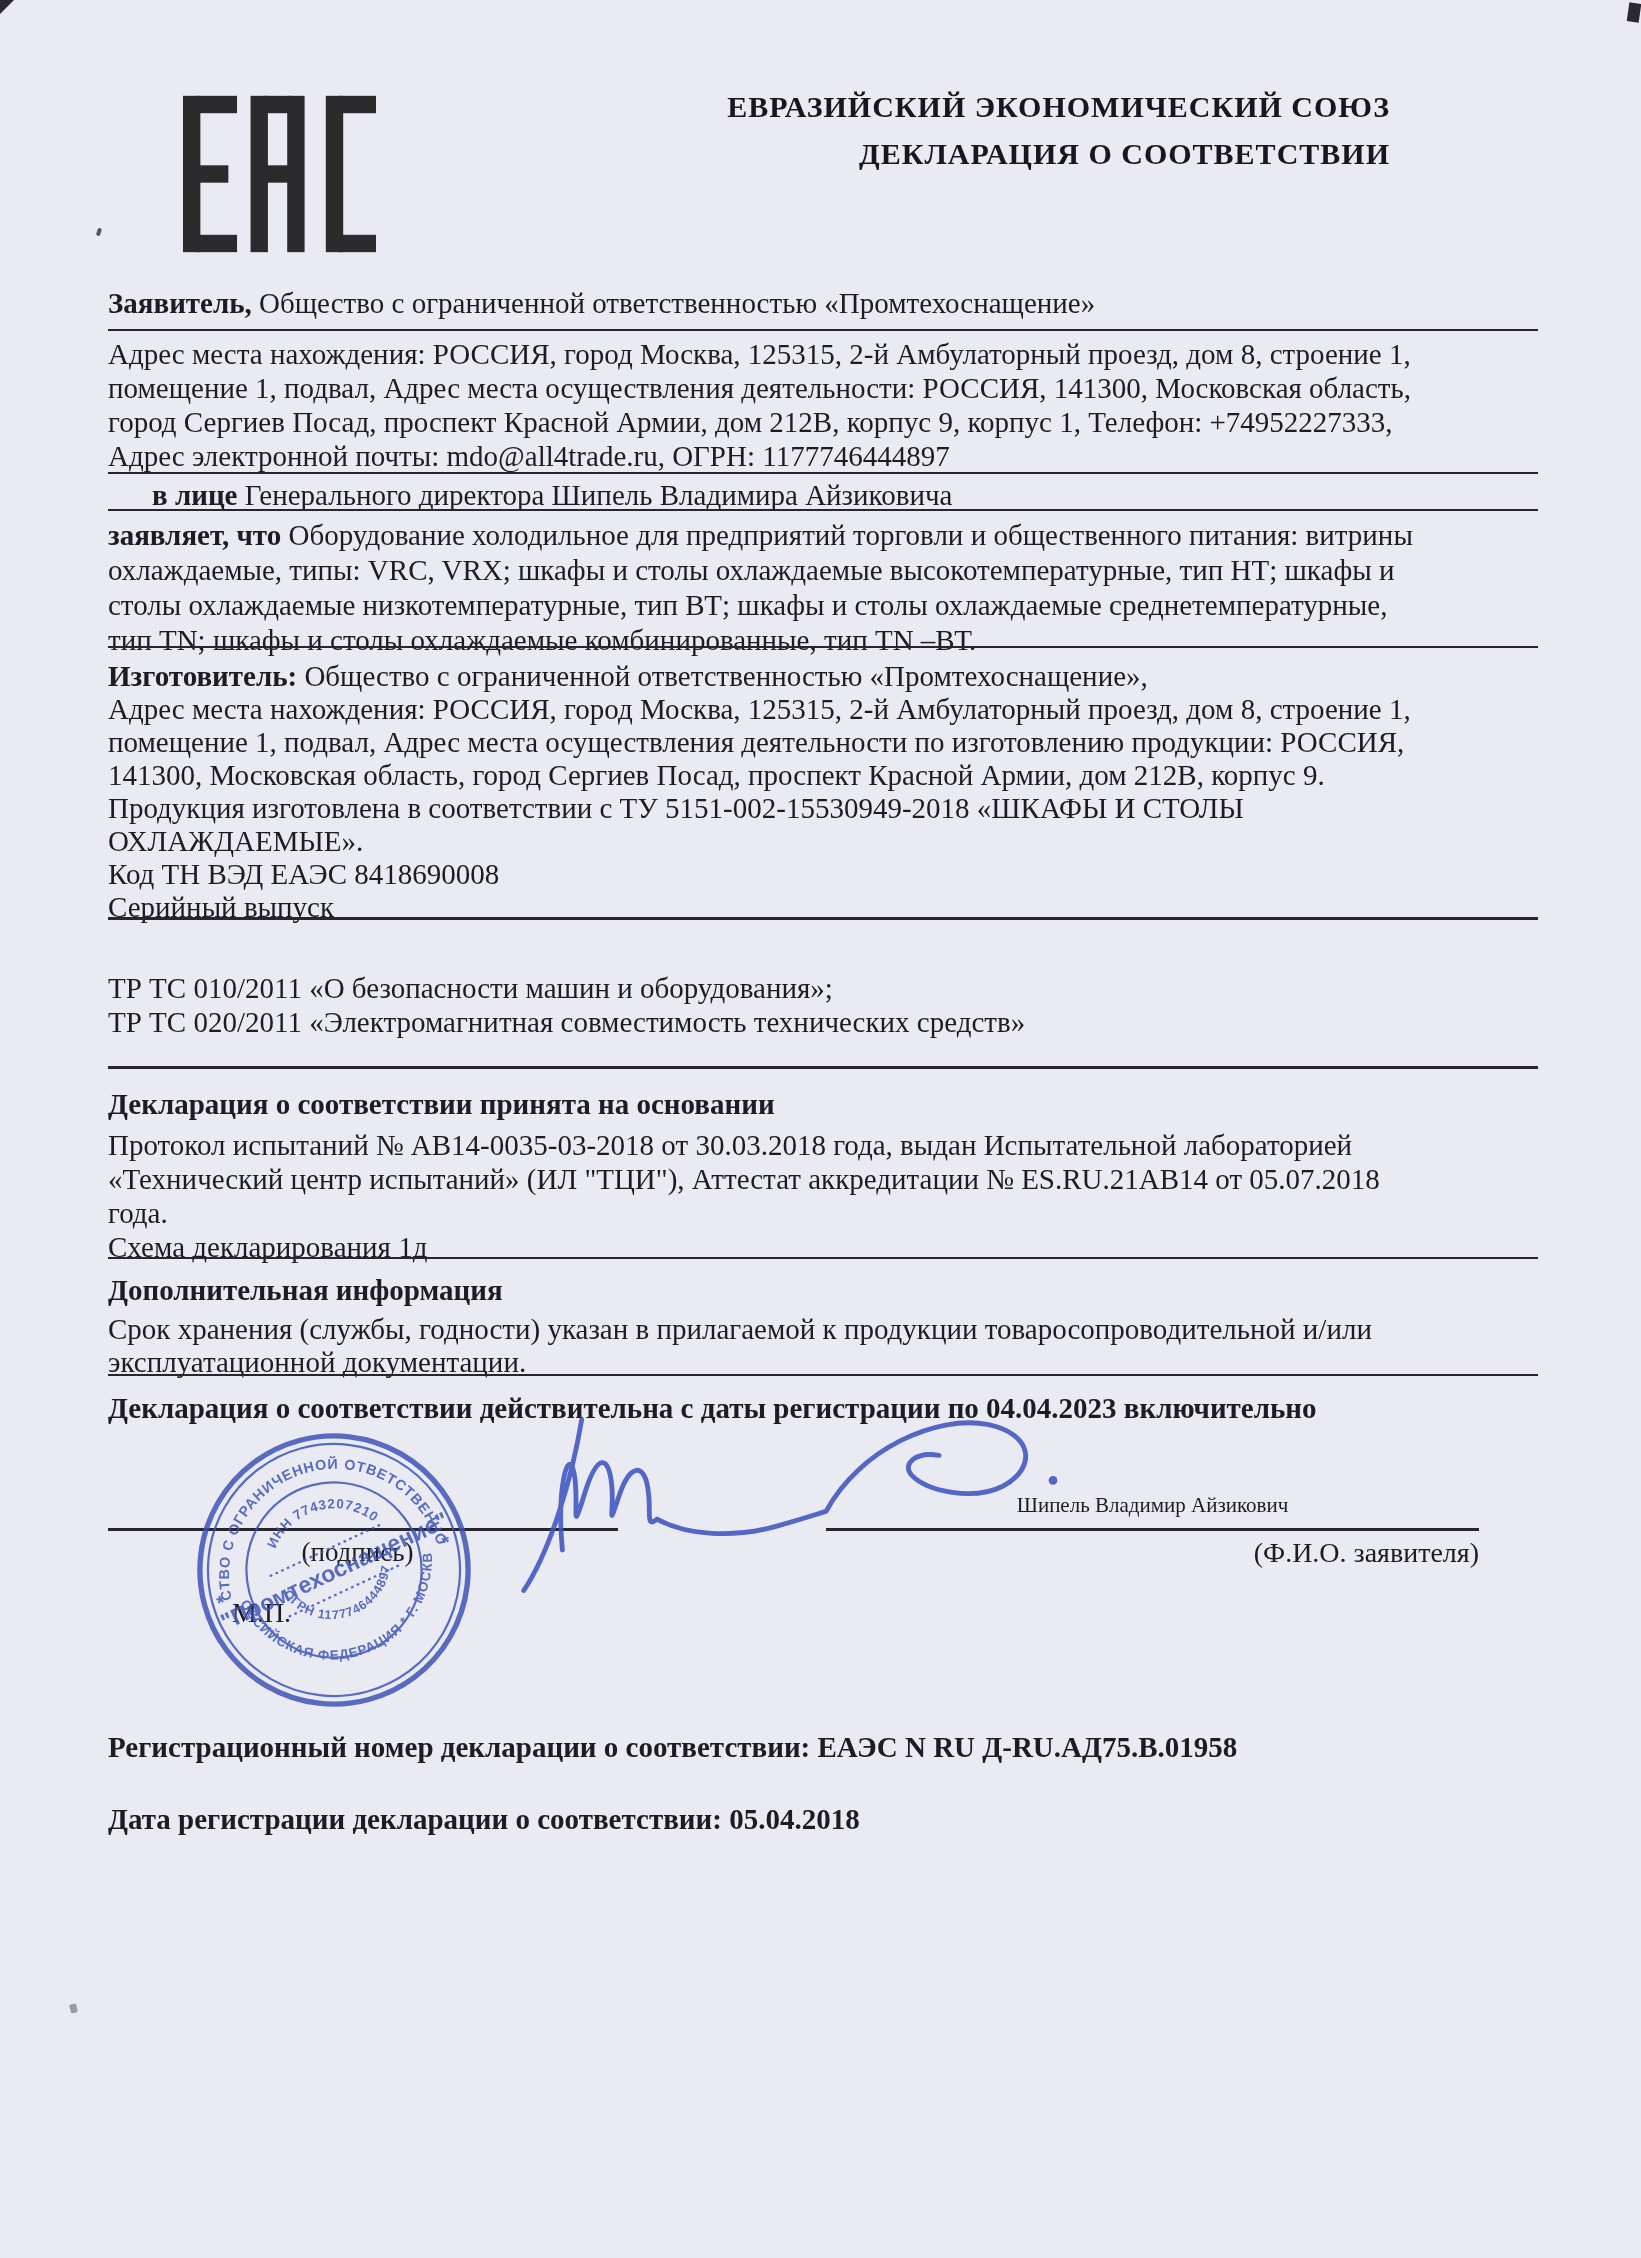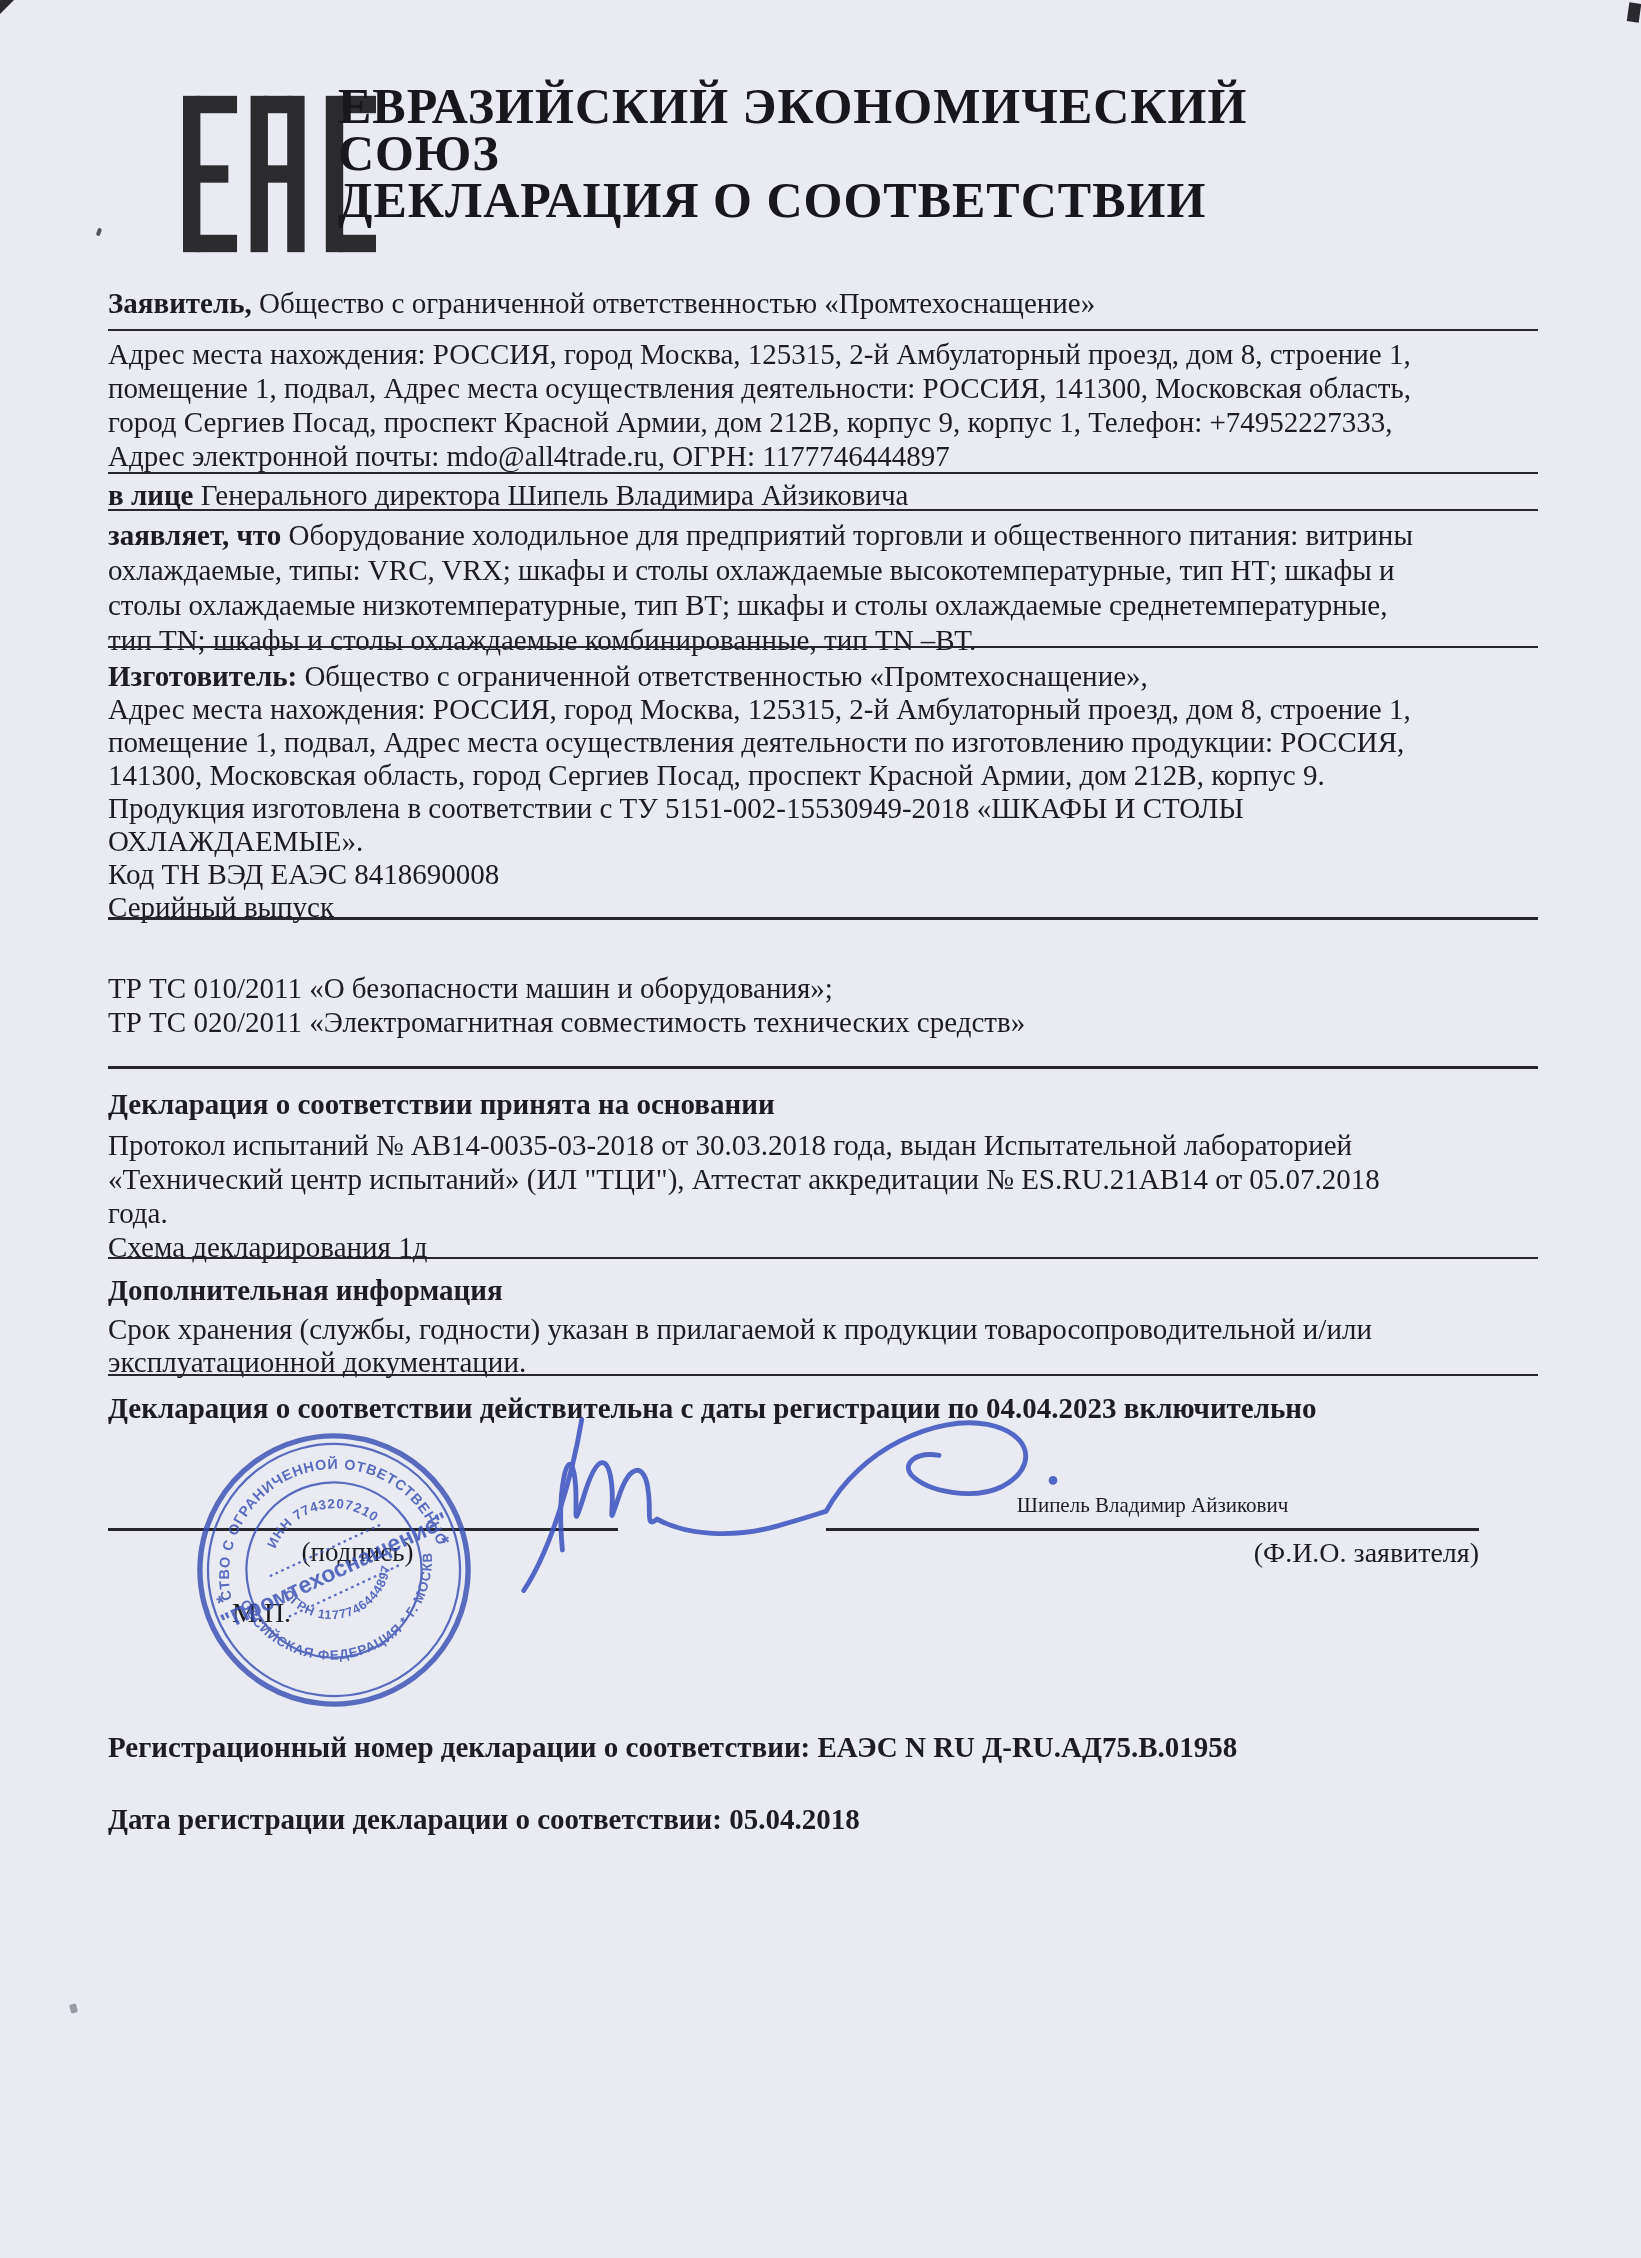--- a/index.html
+++ b/index.html
@@ -9,35 +9,35 @@
     margin:0 auto;
     background:#e9eaf2;
     font-family:"Liberation Serif","DejaVu Serif",serif;
     color:#1c1c22;
     overflow:hidden;
   }
   
   .eac-logo{position:absolute;left:183px;top:95px;width:193px;height:158px;}
   .doc-title{
     position:absolute;left:338px;top:83px;width:1052px;
-    text-align:left;font-weight:bold;font-size:50px;line-height:47px;
+    text-align:right;font-weight:bold;font-size:30px;line-height:47px;
     color:#17171c;letter-spacing:1px;
   }
   
   .blk{position:absolute;left:108px;width:1429px;font-size:29px;line-height:35px;}
   .blk .line{white-space:nowrap;}
   .b{font-weight:bold;}
   .rule{position:absolute;left:108px;width:1430px;height:2.9px;background:#26262c;}
   .rule.thin{height:1.9px;}
   
   #sec-applicant{top:286px;}
   #rule-1{top:329px;}
   #sec-address{top:337px;line-height:34px;}
   #rule-2{top:472px;}
-  #sec-inperson{top:478px;}
+  #sec-inperson{top:478px;margin-left:44px;}
   #rule-3{top:509px;}
   #sec-declares{top:518px;line-height:35px;}
   #rule-4{top:646px;}
   #sec-manufacturer{top:660px;line-height:33px;}
   #rule-5{top:917px;}
   #sec-comp-heading{top:935px;}
   #sec-regulations{top:971px;line-height:34px;}
   #rule-6{top:1066px;}
   #sec-basis-heading{top:1087px;}
   #sec-basis-body{top:1128px;line-height:34px;}

